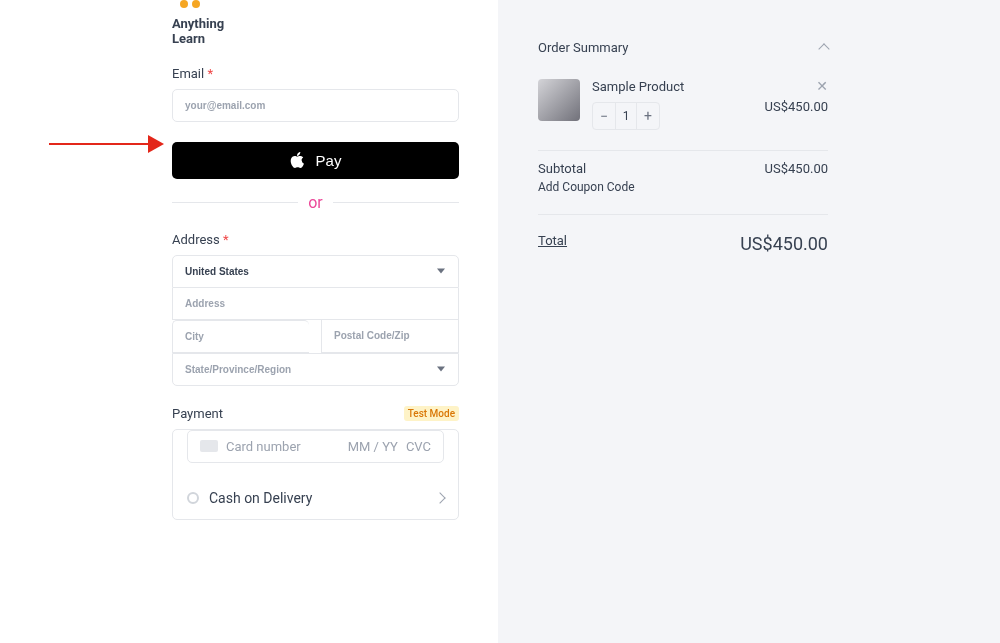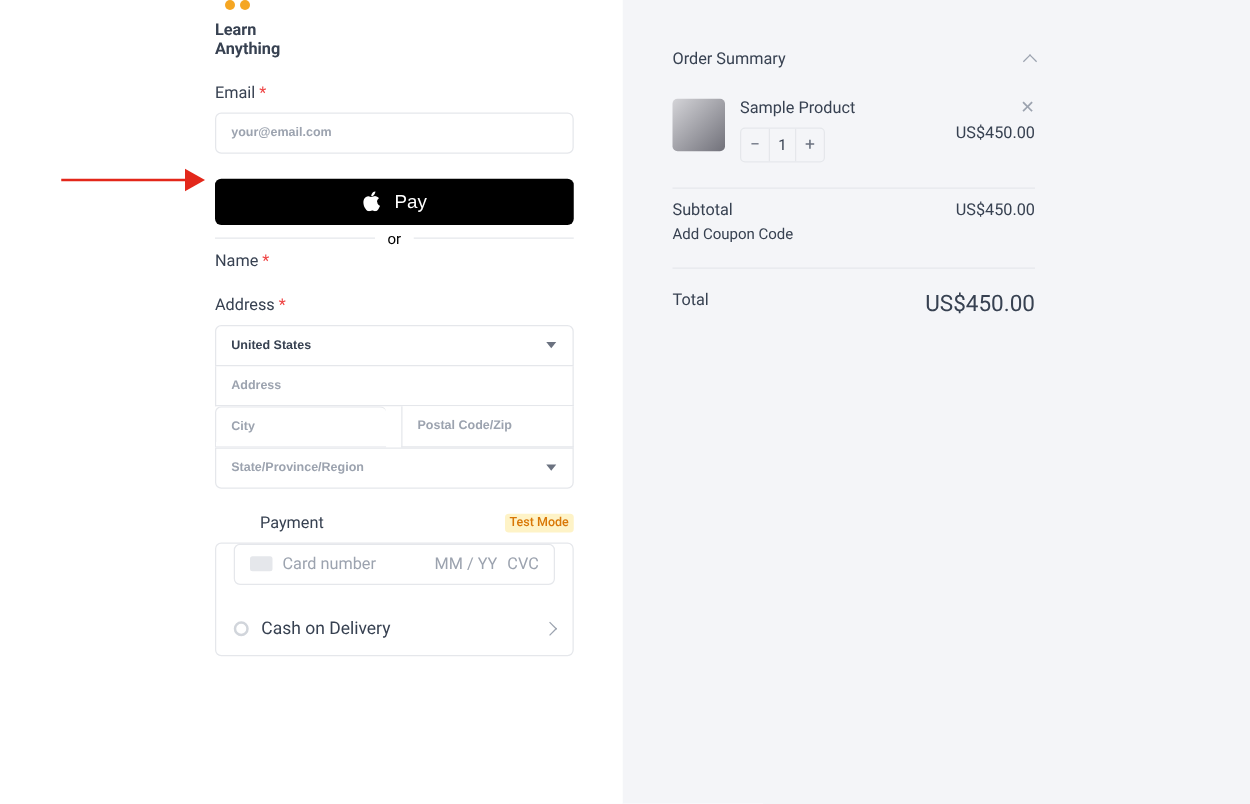--- a/index.html
+++ b/index.html
@@ -116,23 +116,23 @@
       right: 0;
       top: -1px;
       width: 0; height: 0;
       border-left: 16px solid #e3271a;
       border-top: 9px solid transparent;
       border-bottom: 9px solid transparent;
     }
     .or-divider {
       display: flex;
       align-items: center;
-      margin: 4px 0;
-      font-size: 12px;
-      color: #000000;
+      margin: 14px 0;
+      font-size: 16px;
+      color: #ec4899;
     }
     .or-divider::before, .or-divider::after {
       content: "";
       flex: 1;
       height: 1px;
       background: #e5e7eb;
     }
     .or-text { padding: 0 10px; }
     .select-wrap {
       position: relative;
@@ -170,21 +170,20 @@
     .addr-row .input {
       border-radius: 0;
       border-top: none;
       flex: 1;
     }
     .payment-header {
       display: flex;
       justify-content: space-between;
       align-items: center;
       margin-bottom: 8px;
-      margin-left: 36px;
     }
     .badge {
       background: #fef3c7;
       color: #d97706;
       font-size: 10px;
       font-weight: 500;
       padding: 2px 4px;
       border-radius: 3px;
     }
     .payment-box {
@@ -335,40 +334,40 @@
     .divider {
       height: 1px;
       background: #e5e7eb;
       margin: 6px 0;
     }
     .total-line {
       display: flex;
       justify-content: space-between;
       padding-top: 12px;
     }
-    .total-label { font-size: 13px; }
+    .total-label { font-size: 13px; text-decoration: underline; }
     .total-val { font-size: 18px; }
   </style>
 </head>
 <body>
 
 <div class="container">
   <div class="left-panel">
     <div class="content-wrap" style="position: relative;">
 
       <div class="arrow">
         <div class="arrow-line"></div>
         <div class="arrow-head"></div>
       </div>
 
       <div class="logo-wrap">
         <div class="logo">
           <div class="logo-icon"></div>
+          <div>Anything</div>
           <div>Learn</div>
-          <div>Anything</div>
         </div>
       </div>
 
       <div class="form-group">
         <label class="form-label">
           <span>Email</span> <span class="required">*</span>
         </label>
         <input class="input" type="email" placeholder="your@email.com" style="">
       </div>
 
@@ -377,23 +376,20 @@
           <path fill="#fff" d="M11.5 8.5c0-2 1.6-2.9 1.7-3-0.9-1.4-2.4-1.5-2.9-1.6-1.2-0.1-2.4 0.7-3 0.7s-1.6-0.7-2.6-0.7c-1.3 0-2.6 0.8-3.3 2-1.4 2.5-0.4 6.1 1 8.1 0.7 1 1.5 2 2.6 2s1.4-0.7 2.7-0.7 1.6 0.7 2.7 0.6c1.1 0 1.8-1 2.5-2 0.8-1.1 1.1-2.2 1.1-2.3-0.1 0-2.2-0.8-2.2-3.2zM9.4 2.6c0.6-0.7 1-1.7 0.9-2.6-0.8 0-1.8 0.6-2.4 1.3-0.5 0.6-1 1.6-0.9 2.6 0.9 0.1 1.9-0.5 2.4-1.2z"></path>
         </svg>
         <span>Pay</span>
       </button>
 
       <div class="or-divider">
         <span class="or-text">or</span>
       </div>
 
       <div class="form-group">
-        <label class="form-label">
-          <span>Name</span> <span class="required">*</span>
-        </label>
       </div>
 
       <div class="form-group">
         <label class="form-label">
           <span>Address</span> <span class="required">*</span>
         </label>
         <div class="address-group">
           <div class="select-wrap">
             <input class="input" readonly="" style="cursor: pointer;" value="United States">
           </div>

